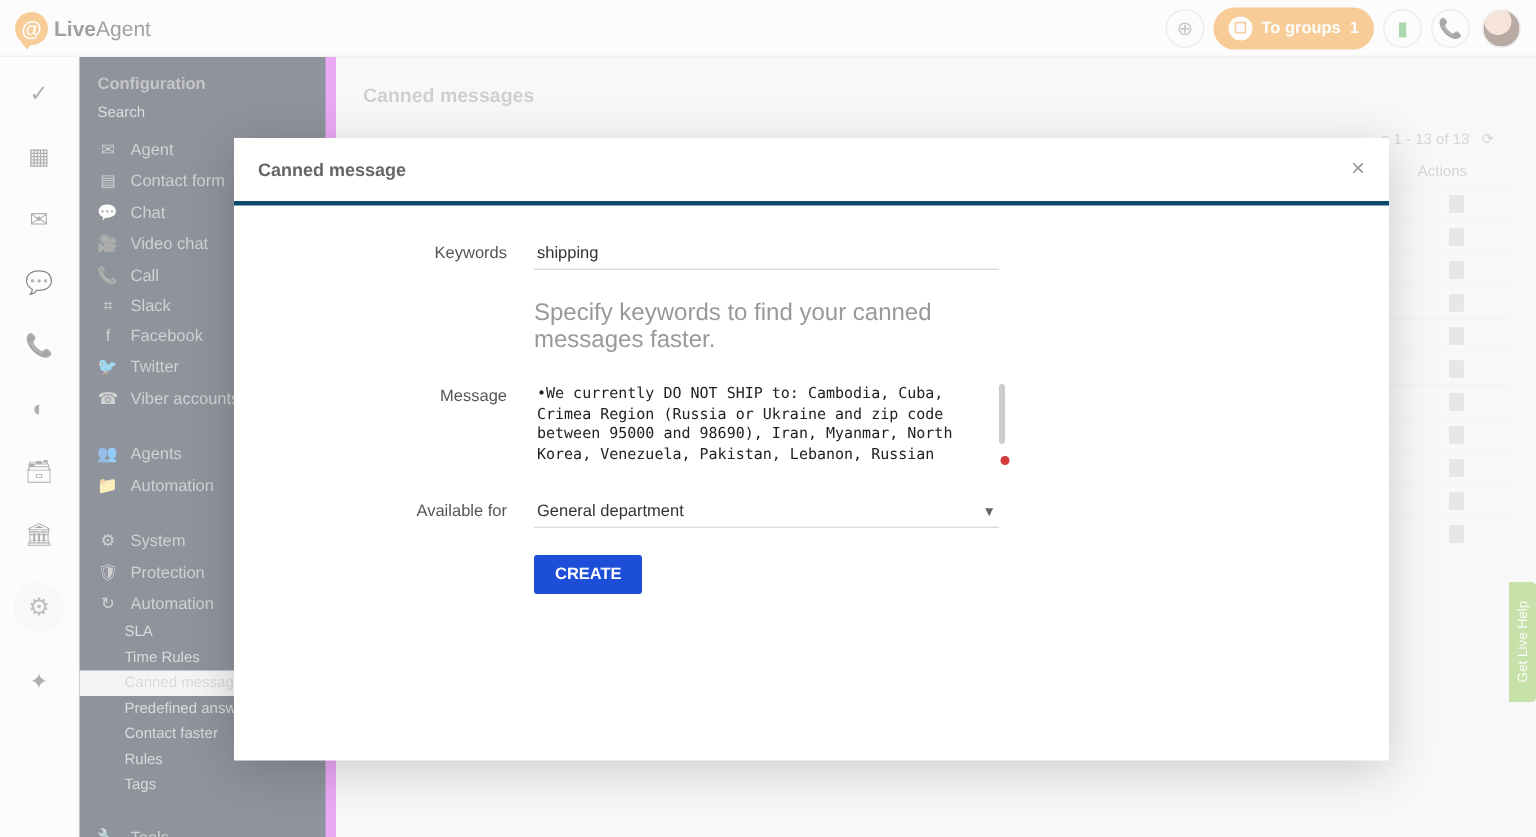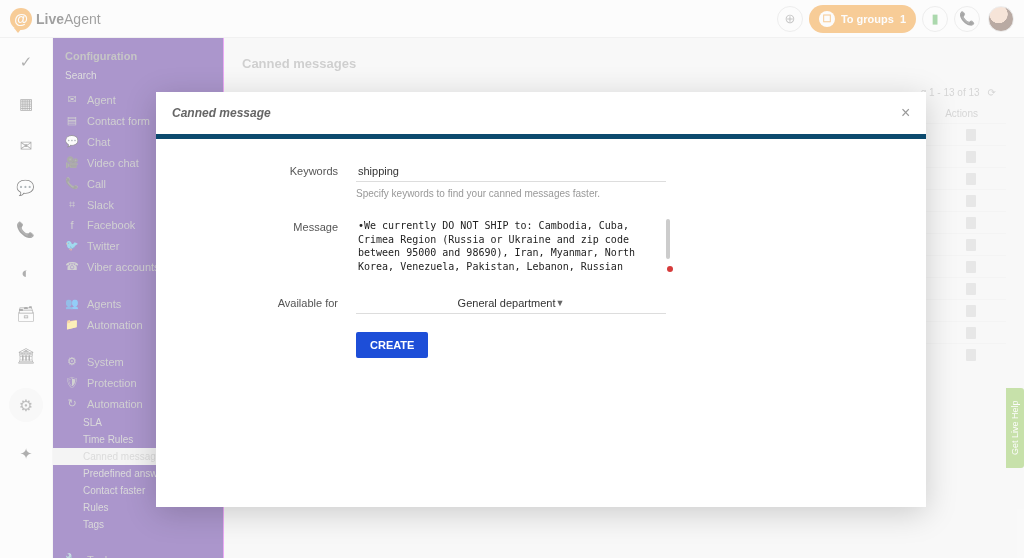--- a/index.html
+++ b/index.html
@@ -17,54 +17,54 @@
   .to-solve { background:#f39421; color:#fff; border:none; border-radius:14px; height:28px; padding:0 10px; display:flex; align-items:center; gap:6px; font-size:11px; font-weight:600; margin-left:6px;}
   .to-solve .dot { width:16px;height:16px;background:#fff;border-radius:50%;display:flex;align-items:center;justify-content:center;color:#f39421;font-size:10px;}
   .avatar { width:26px;height:26px;border-radius:50%; background: radial-gradient(circle at 40% 30%, #f1c9b0 40%, #6b4a3a 42%); margin-left:8px; border:1px solid #ddd;}
 
   
   .layout { display:flex; height: calc(558px - 38px); }
   .rail { width:52px; border-right:none; display:flex; flex-direction:column; align-items:center; padding-top:14px; gap:22px; color:#777; background:#fff;}
   .rail .ico { width:20px; height:20px; display:flex; align-items:center; justify-content:center; font-size:15px; color:#555; }
   .rail .active { width:34px;height:34px;border-radius:50%; background:#f5f5f5; display:flex; align-items:center; justify-content:center;}
 
-  .sidebar { width:172px; background:#4c1d95; padding:12px 0 0 0; font-size:11px; color:#8e8e8e; border-left:1px solid #f1f1f1; border-right:1px solid #d946ef; overflow:hidden;}
+  .sidebar { width:172px; background:#0f172a; padding:12px 0 0 0; font-size:11px; color:#8e8e8e; border-left:1px solid #f1f1f1; border-right:7px solid #d946ef; overflow:hidden;}
   .sidebar h4 { font-size:11px; font-weight:700; color:#888; padding:0 12px 8px; }
   .sidebar .search { padding:0 12px 8px; font-size:10px; color:#bbb;}
   .sb-item { display:flex; align-items:center; gap:8px; padding:4px 12px; color:#a0a0a0;}
   .sb-item .ic { width:14px; text-align:center; font-size:11px;}
   .sb-sub { padding:3px 12px 3px 30px; color:#b5b5b5; font-size:10px;}
   .sb-sub.active { background:#eee;}
   .sb-gap { height:16px; }
 
   .content { flex:1; background:#f7f7f7; position:relative; }
   .content-inner { padding:18px; }
   .ch-title { font-size:13px; font-weight:700; color:#9c9c9c; margin-bottom:10px;}
   .table-head { display:flex; justify-content:flex-end; align-items:center; font-size:10px; color:#aaa; padding:6px 10px;}
   .table-head .showing { margin-right:8px;}
   .row-stub { height:22px; border-top:1px solid #eee; display:flex; justify-content:flex-end; align-items:center; padding-right:30px;}
   .row-stub .trash { width:10px; height:12px; background:#d0d0d0; border-radius:1px;}
 
   
   .overlay { position:absolute; inset:0; background:rgba(250,250,250,0.55); }
   .modal { position:absolute; top:92px; left:156px; width:770px; height:415px; background:#fff; box-shadow:0 6px 30px rgba(0,0,0,0.18); display:flex; flex-direction:column;}
-  .modal-head { display:flex; align-items:center; justify-content:space-between; padding:12px 16px; border-bottom:5px solid #0c4a6e;font-style:italic;}
+  .modal-head { display:flex; align-items:center; justify-content:space-between; padding:12px 16px; border-bottom:3px solid #0c4a6e;}
   .modal-title { font-size:12px; font-weight:700; color:#666;}
   .modal-close { font-size:16px; color:#999; cursor:pointer;}
   .modal-body { padding:22px 36px 0 100px; font-size:11px; color:#444;}
   .form-row { display:flex; align-items:flex-start; margin-bottom:18px;}
   .form-label { width:100px; text-align:right; padding-right:18px; color:#555; font-size:11px; padding-top:4px;}
   .form-field { flex:1; max-width:310px;}
   .ff-input { width:100%; border:none; border-bottom:1px solid #ddd; padding:4px 2px; font-size:11px; color:#333; outline:none;}
-  .ff-help { font-size:10px; color:#999; margin-top:6px;}
+  .ff-help { font-size:16px; color:#999; margin-top:20px;}
   .ff-ta { width:100%; height:56px; border:none; font-size:10px; line-height:1.35; color:#222; resize:none; outline:none; padding:2px; position:relative;}
   .ta-wrap { position:relative; width:310px;}
   .ta-scroll { position:absolute; right:-4px; top:2px; width:4px; height:40px; background:#ccc; border-radius:2px;}
   .ta-dot { position:absolute; right:-7px; bottom:3px; width:6px;height:6px;border-radius:50%; background:#d63b3b;}
-  .ff-select { width:100%; border:none; border-bottom:1px solid #ddd; display:flex; justify-content:center; align-items:center; padding:4px 2px; font-size:11px; color:#333;}
+  .ff-select { width:100%; border:none; border-bottom:1px solid #ddd; display:flex; justify-content:space-between; align-items:center; padding:4px 2px; font-size:11px; color:#333;}
   .ff-select .caret { font-size:9px; color:#666;}
   .create-btn { background:#1d4ed8; color:#fff; border:none; padding:7px 14px; font-size:11px; font-weight:600; border-radius:2px; cursor:pointer;}
 
   
   .livehelp { position:absolute; right:0; bottom:90px; width:18px; height:80px; background:#8bc34a; color:#fff; font-size:9px; display:flex; align-items:center; justify-content:center; writing-mode:vertical-rl; transform:rotate(180deg); border-radius:3px 0 0 3px;}
 </style>
 </head>
 <body>
 
 <div class="topbar">

